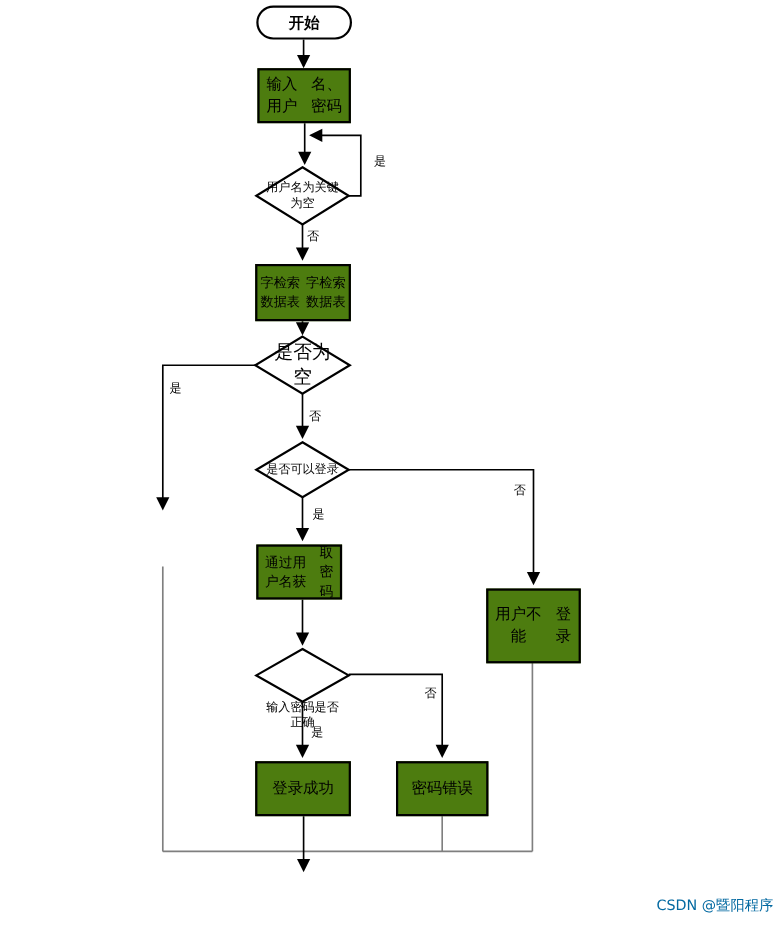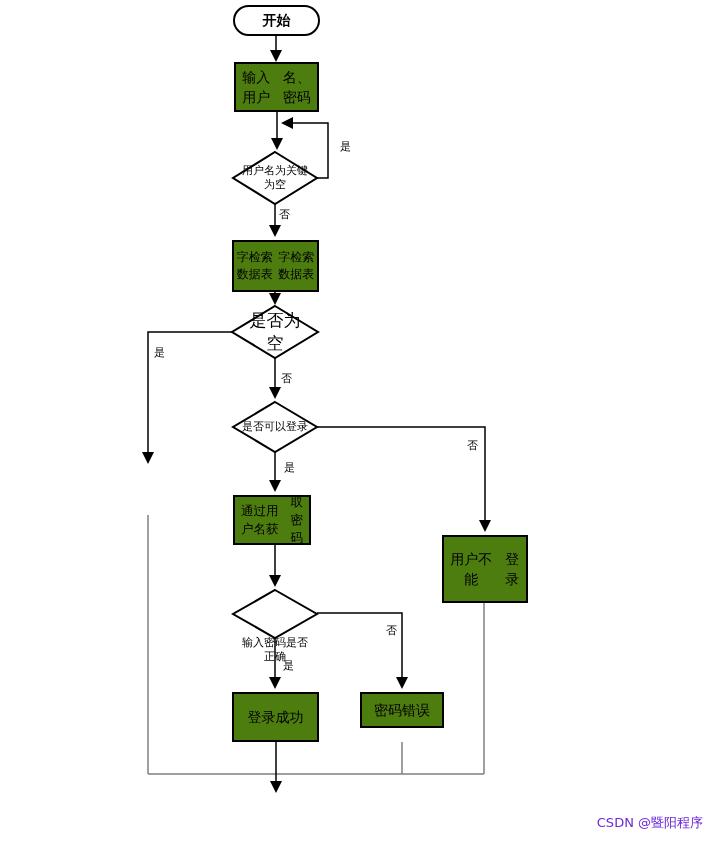--- a/index.html
+++ b/index.html
@@ -45,21 +45,21 @@
   }
   .f14{font-size:14px;}
   .f12{font-size:12px;}
   .f125{font-size:12.5px;}
   .f15{font-size:17px;line-height:1.35;}
   .f11{font-size:11px;line-height:1.3;}
   .watermark{
     position:absolute;
     right:2px;top:814px;
     font-size:13px;
-    color:#6d28d9;
+    color:#0369a1;
   }
 </style>
 </head>
 <body>
 
 <div class="canvas">
 
   <svg class="layer" width="705" height="841" viewBox="0 0 705 841">
 
     <g fill="none" stroke-width="1.5" stroke="#7f7f7f">
@@ -150,21 +150,21 @@
 
   <div class="dtext f11" style="left:227px;top:595px;width:96px;height:38px;margin-top:36px;">
     <div>输入密码是否</div>
     <div>正确</div>
   </div>
 
   <div class="node-box f14" style="left:232px;top:692px;width:87px;height:50px;">
     <div>登录成功</div>
   </div>
 
-  <div class="node-box f14" style="left:360px;top:692px;width:84px;height:36px;">
+  <div class="node-box f14" style="left:360px;top:692px;width:84px;height:50px;">
     <div>密码错误</div>
   </div>
 
 
   <div class="elabel" style="left:340px;top:141px;">是</div>
   <div class="elabel" style="left:279px;top:209px;">否</div>
   <div class="elabel" style="left:154px;top:347px;">是</div>
   <div class="elabel" style="left:281px;top:373px;">否</div>
   <div class="elabel" style="left:284px;top:462px;">是</div>
   <div class="elabel" style="left:467px;top:440px;">否</div>

